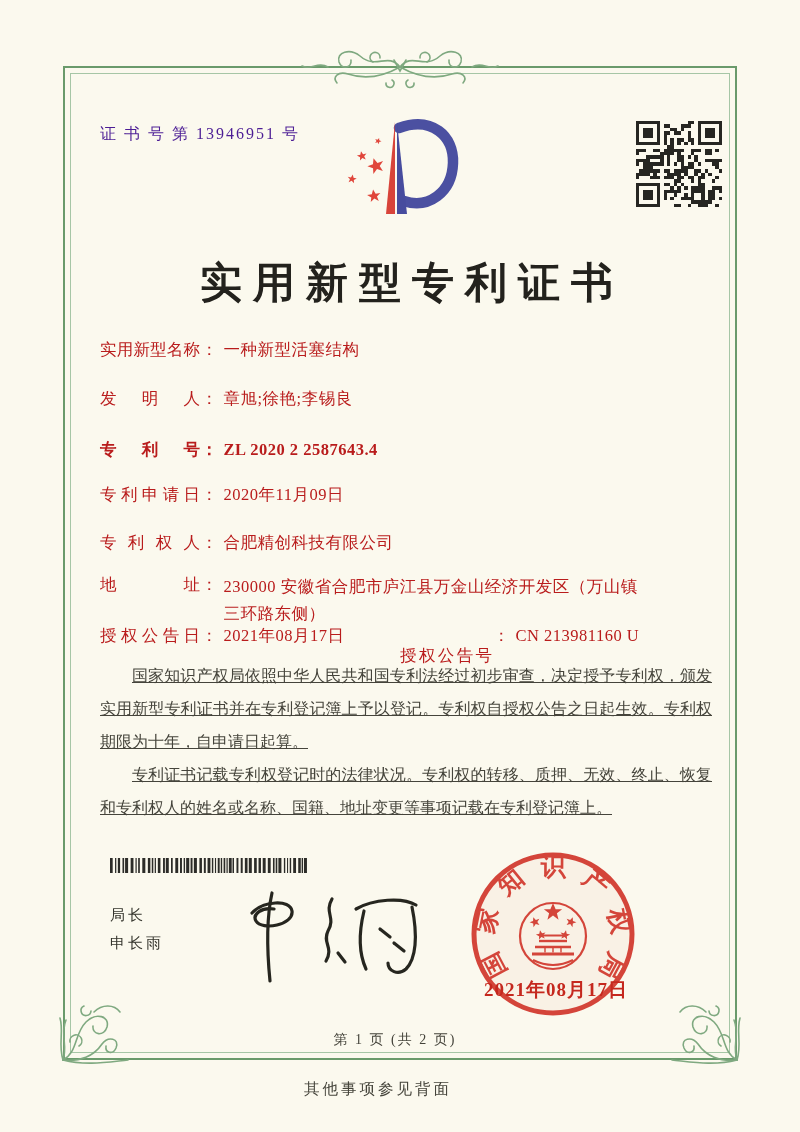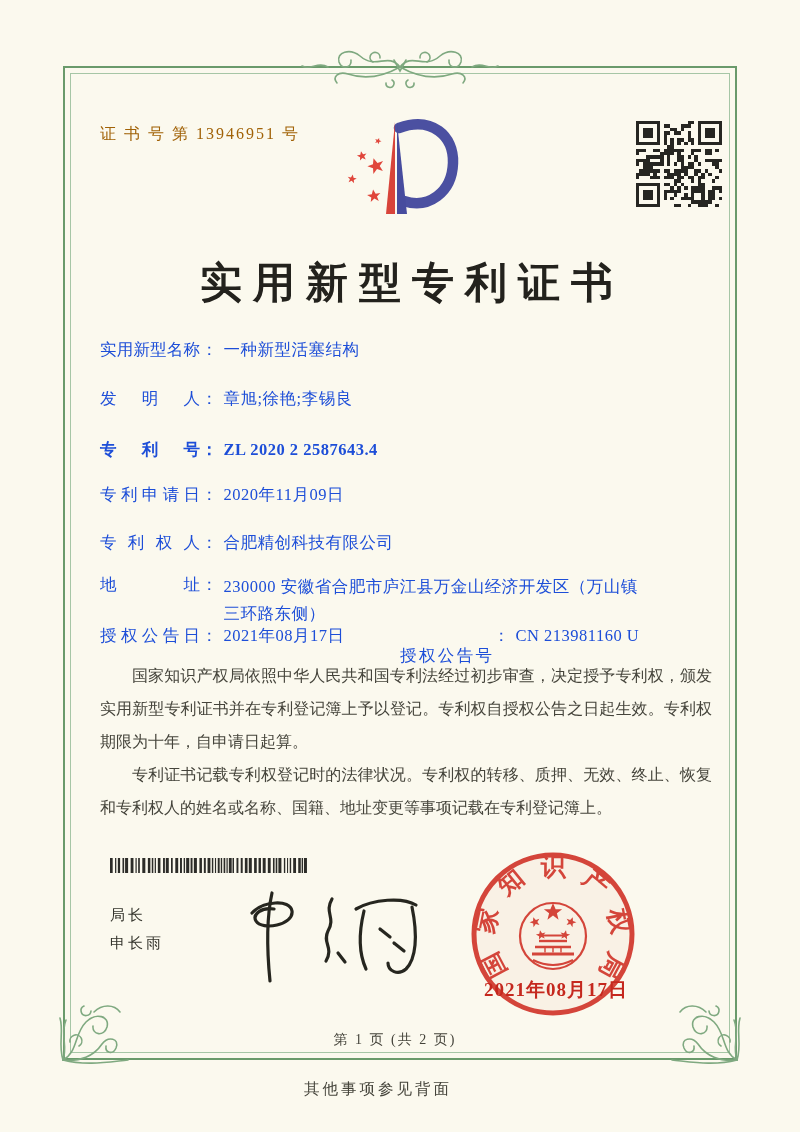--- a/index.html
+++ b/index.html
@@ -9,38 +9,38 @@
     font-family:"Liberation Serif","DejaVu Serif",serif;
     color:#3f3e35;
   }
   
   .frame-outer{position:absolute; left:63px; top:66px; width:674px; height:994px;
     border:2px solid #6a9a6b; box-sizing:border-box;}
   .frame-inner{position:absolute; left:70px; top:73px; width:660px; height:980px;
     border:1px solid #a6c6a6; box-sizing:border-box;}
   .flourish{position:absolute; pointer-events:none;}
   
-  .cert-no{position:absolute; left:100px; top:124px; font-size:16px; letter-spacing:2px; color:#a16207;}
+  .cert-no{position:absolute; left:100px; top:124px; font-size:16px; letter-spacing:2px; color:#4c1d95;}
   .logo{position:absolute; left:336px; top:96px;}
   .qr{position:absolute; left:636px; top:121px;}
   .title{position:absolute; left:0; top:243px; width:800px; margin:12px; text-align:center;
     font-size:42px; font-weight:600; letter-spacing:11px; color:#23221d;}
   
   .frow{position:absolute; left:100px; display:flex; align-items:flex-start;
-    font-size:16.5px; color:#1d4ed8; line-height:24px;}
+    font-size:16.5px; color:#b91c1c; line-height:24px;}
   .flabel{display:inline-block; width:100px; white-space:nowrap; text-align:justify;
     text-align-last:justify; text-justify:inter-ideograph;}
   .fcolon{margin-left:1px;}
   .fvalue{margin-left:6px; letter-spacing:0.5px; white-space:nowrap;}
   .fvalue .vline{display:block; white-space:nowrap; line-height:27px;}
   .grant2{position:absolute; left:300px; top:0; display:flex;}
   
   .body-text{position:absolute; left:100px; top:659px; width:612px;}
   .body-text p{margin:0; text-indent:2em; font-size:16px; line-height:33px;
-    color:#45443b; text-align:justify;}
+    color:#45443b; text-align:justify;text-decoration:underline;}
   
   .barcode{position:absolute; left:110px; top:858px;}
   .director{position:absolute; left:110px; top:906px; font-family:"Liberation Sans","DejaVu Sans",sans-serif;
     font-size:15px; color:#33332b; letter-spacing:3px;}
   .director div{margin-bottom:9px;}
   .signature{position:absolute; left:228px; top:881px;}
   .seal{position:absolute; left:467px; top:848px;}
   .seal-date{position:absolute; left:480px; top:977px; width:152px; text-align:center;
     color:#c5281e; font-size:19px; font-weight:700; letter-spacing:1px; white-space:nowrap;}
   .page-num{position:absolute; left:0; top:1031px; width:790px; text-align:center;

